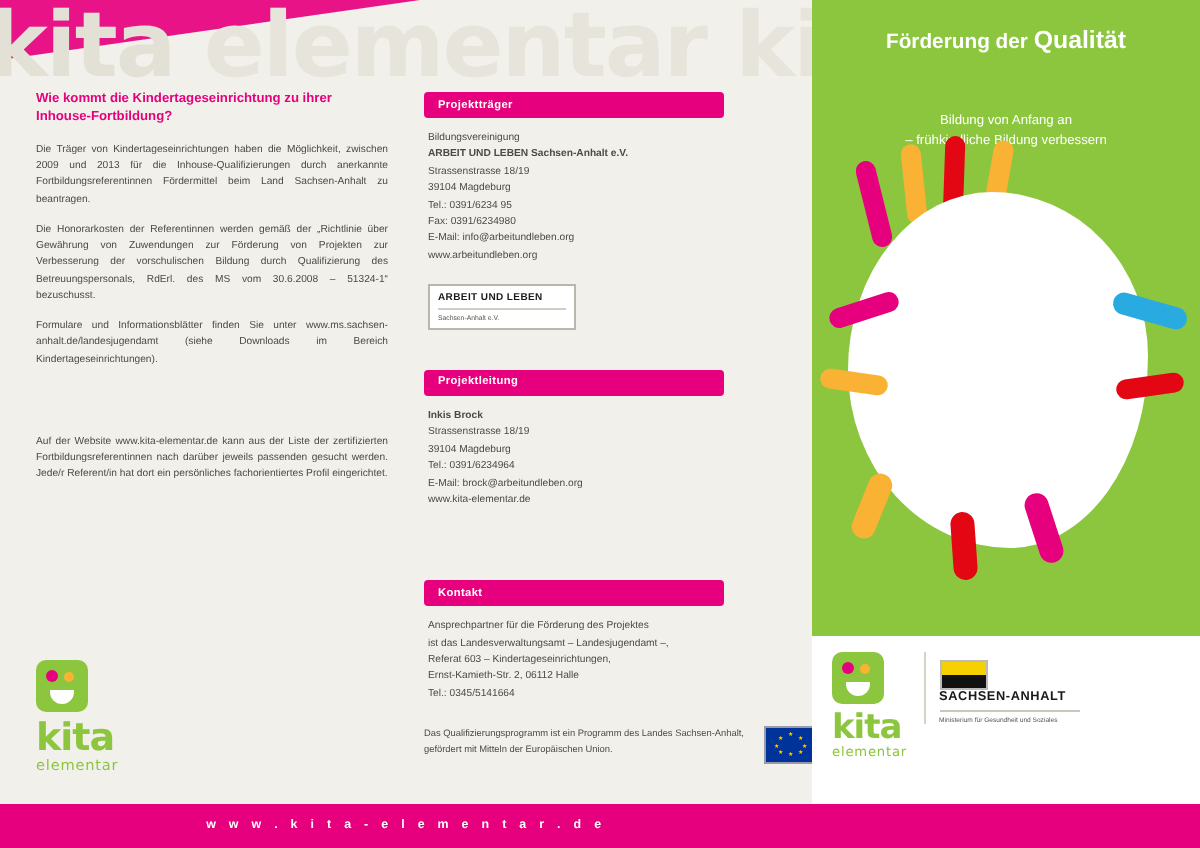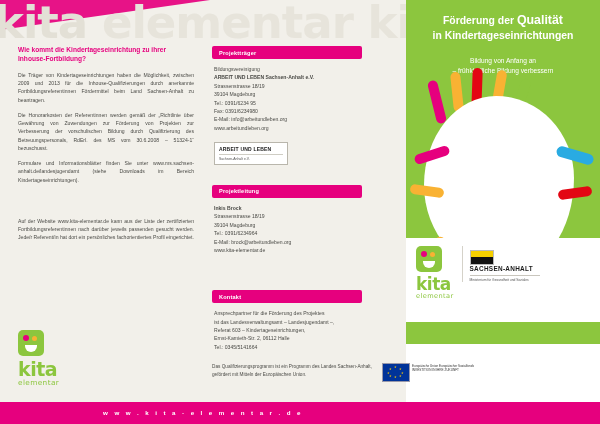--- a/index.html
+++ b/index.html
@@ -163,21 +163,21 @@
     width: 160px;
     font-size: 4.7px;
     line-height: 1.6;
     color: #4a4a46;
   }
 
   
   .right-panel {
     position: absolute;
     left: 406px; top: 0;
-    width: 194px; height: 344px;
+    width: 194px; height: 424px;
     background: #8cc63e;
     overflow: hidden;
   }
   .cover-title {
     position: absolute;
     left: 12px; top: 12px;
     width: 170px;
     color: #ffffff;
     text-align: center;
     font-size: 10.4px;
@@ -391,21 +391,20 @@
         <span class="star" style="left:6px;top:4px">★</span>
       </div>
       <div class="eu-caption">Europäische Union Europäischer Sozialfonds INVESTITION IN IHRE ZUKUNFT</div>
     </div>
   </div>
 
   <div class="right-panel">
 
     <div class="cover-title">
       <span>Förderung der </span><span class="big">Qualität</span><br>
-      <span>in Kindertageseinrichtungen</span>
     </div>
 
     <div class="cover-sub">
       <span>Bildung von Anfang an</span><br>
       <span>– frühkindliche Bildung verbessern</span>
     </div>
 
     <div class="petal" style="left:26px; top:80px; width:10px; height:44px; background:#e6007e; transform:rotate(-14deg)"></div>
     <div class="petal" style="left:46px; top:72px; width:10px; height:40px; background:#f9b233; transform:rotate(-6deg)"></div>
     <div class="petal" style="left:66px; top:68px; width:10px; height:44px; background:#e30613; transform:rotate(2deg)"></div>

